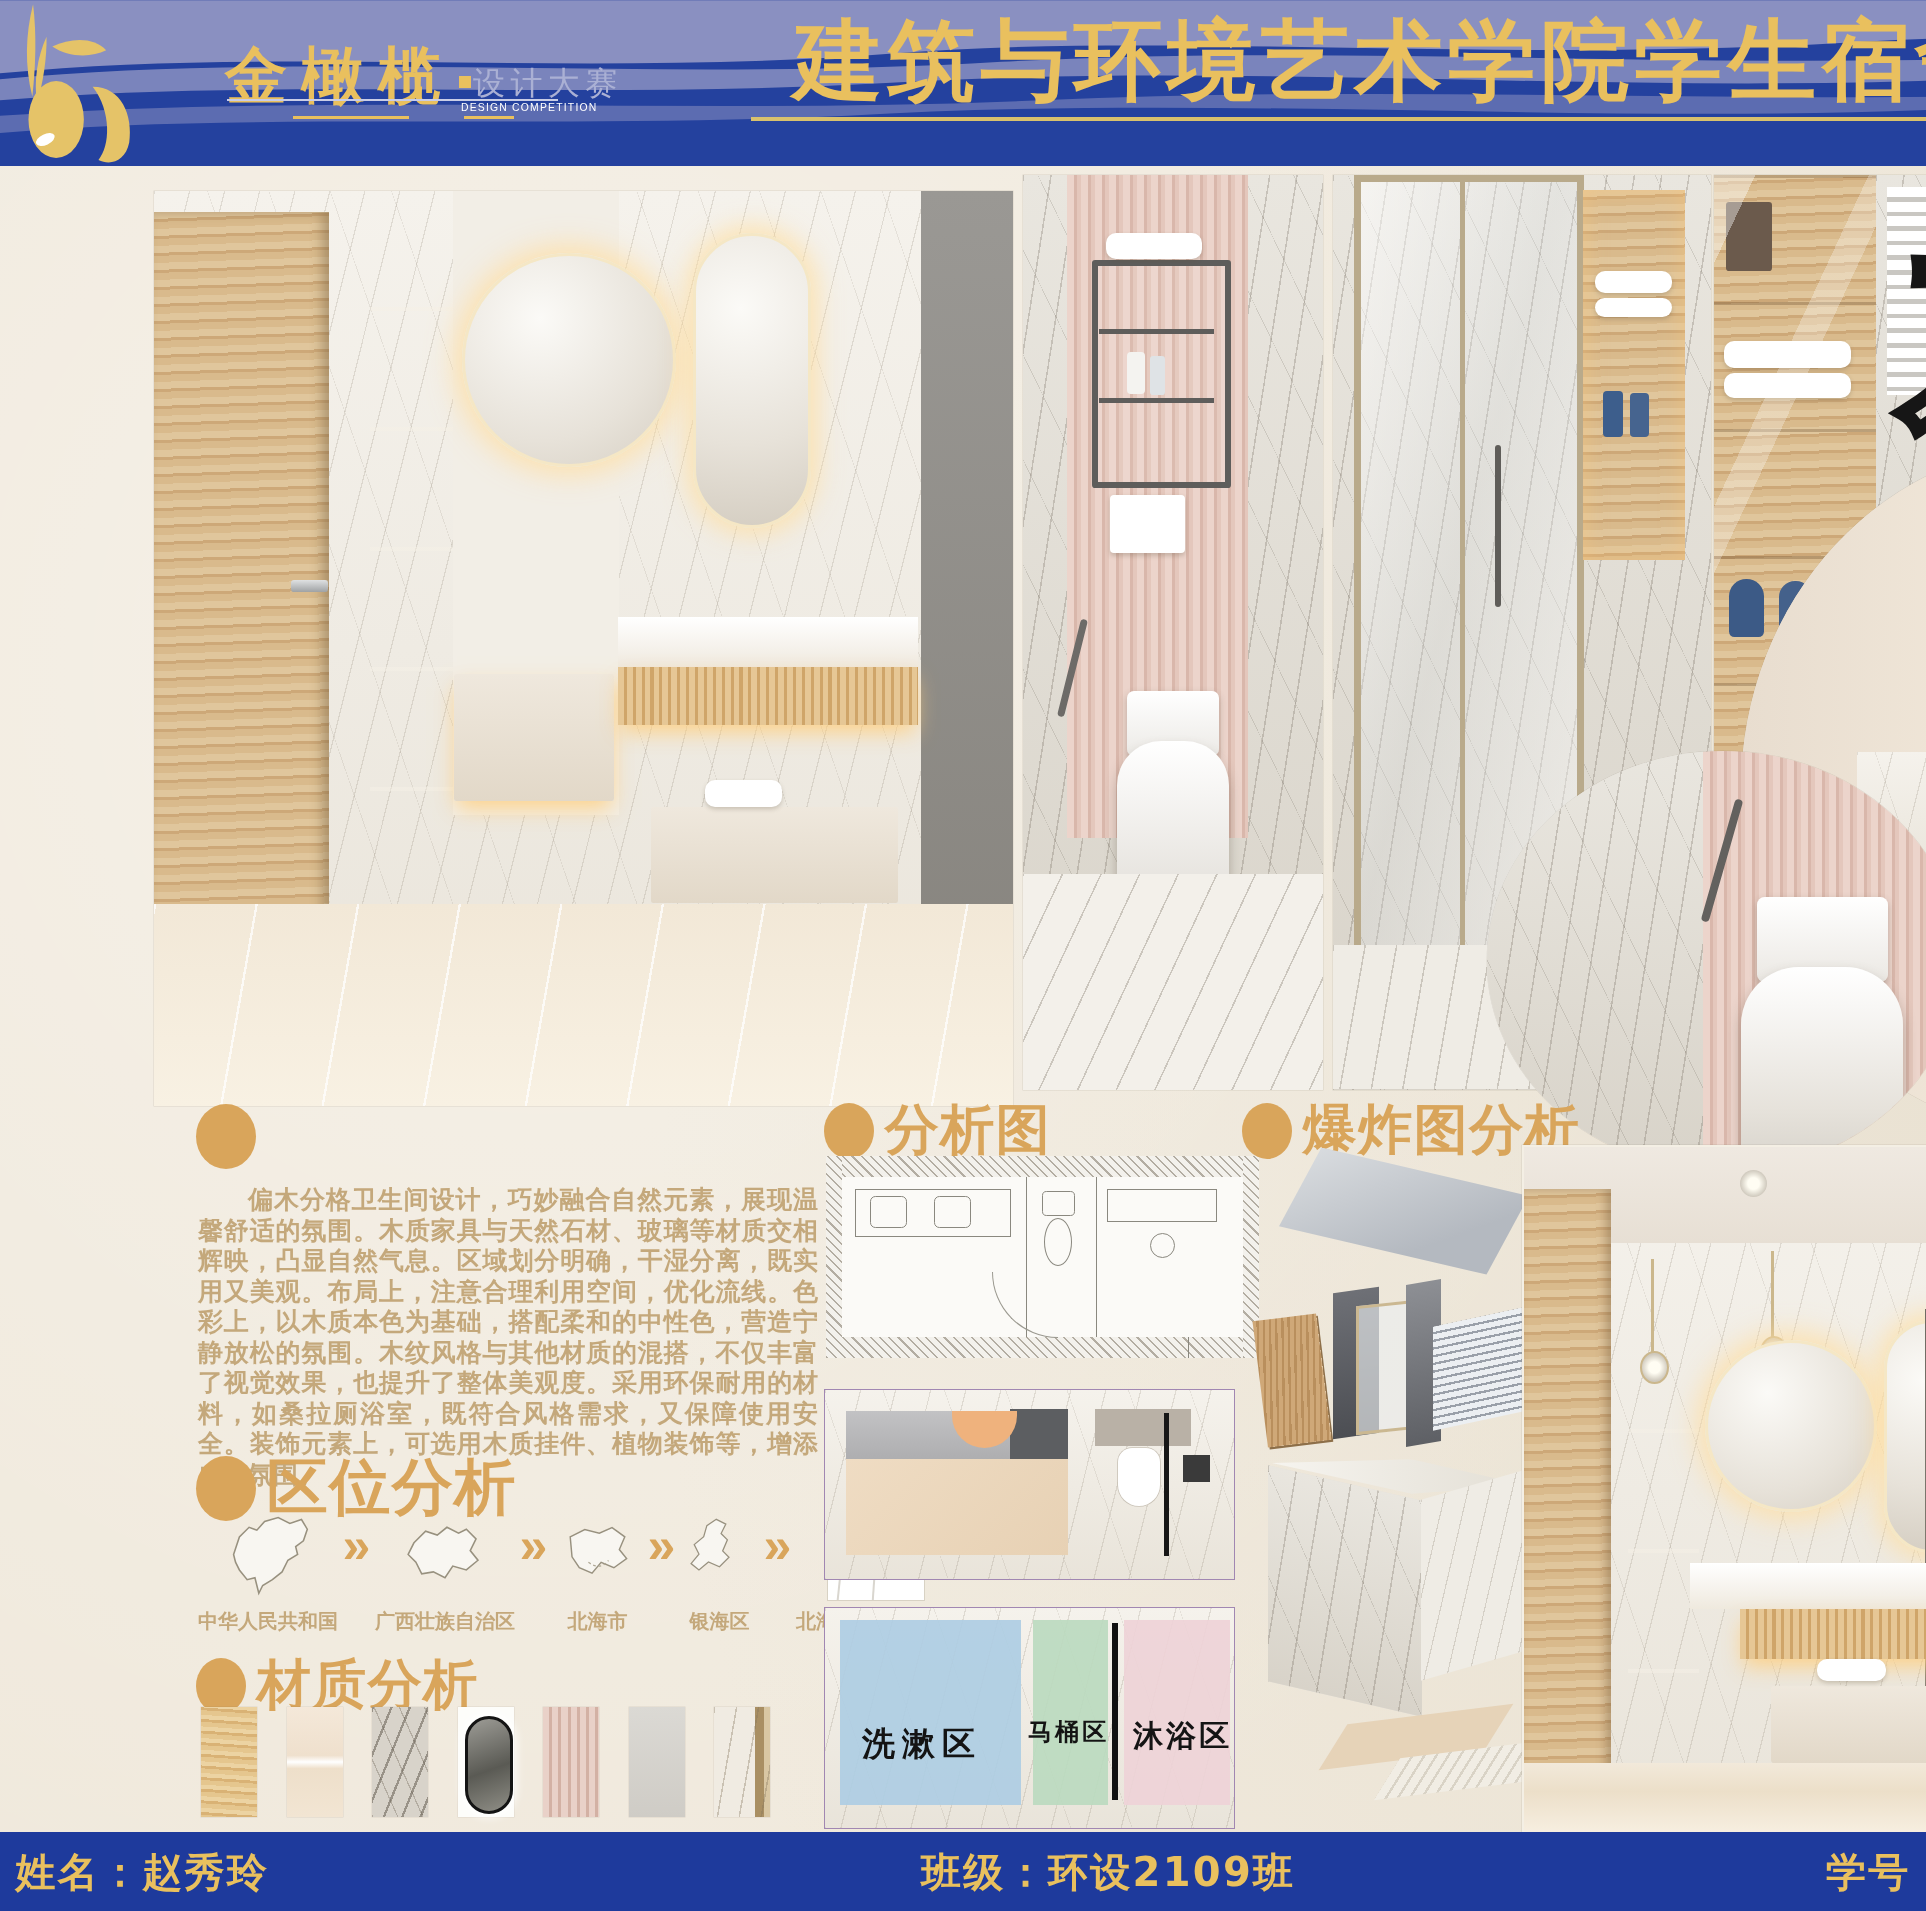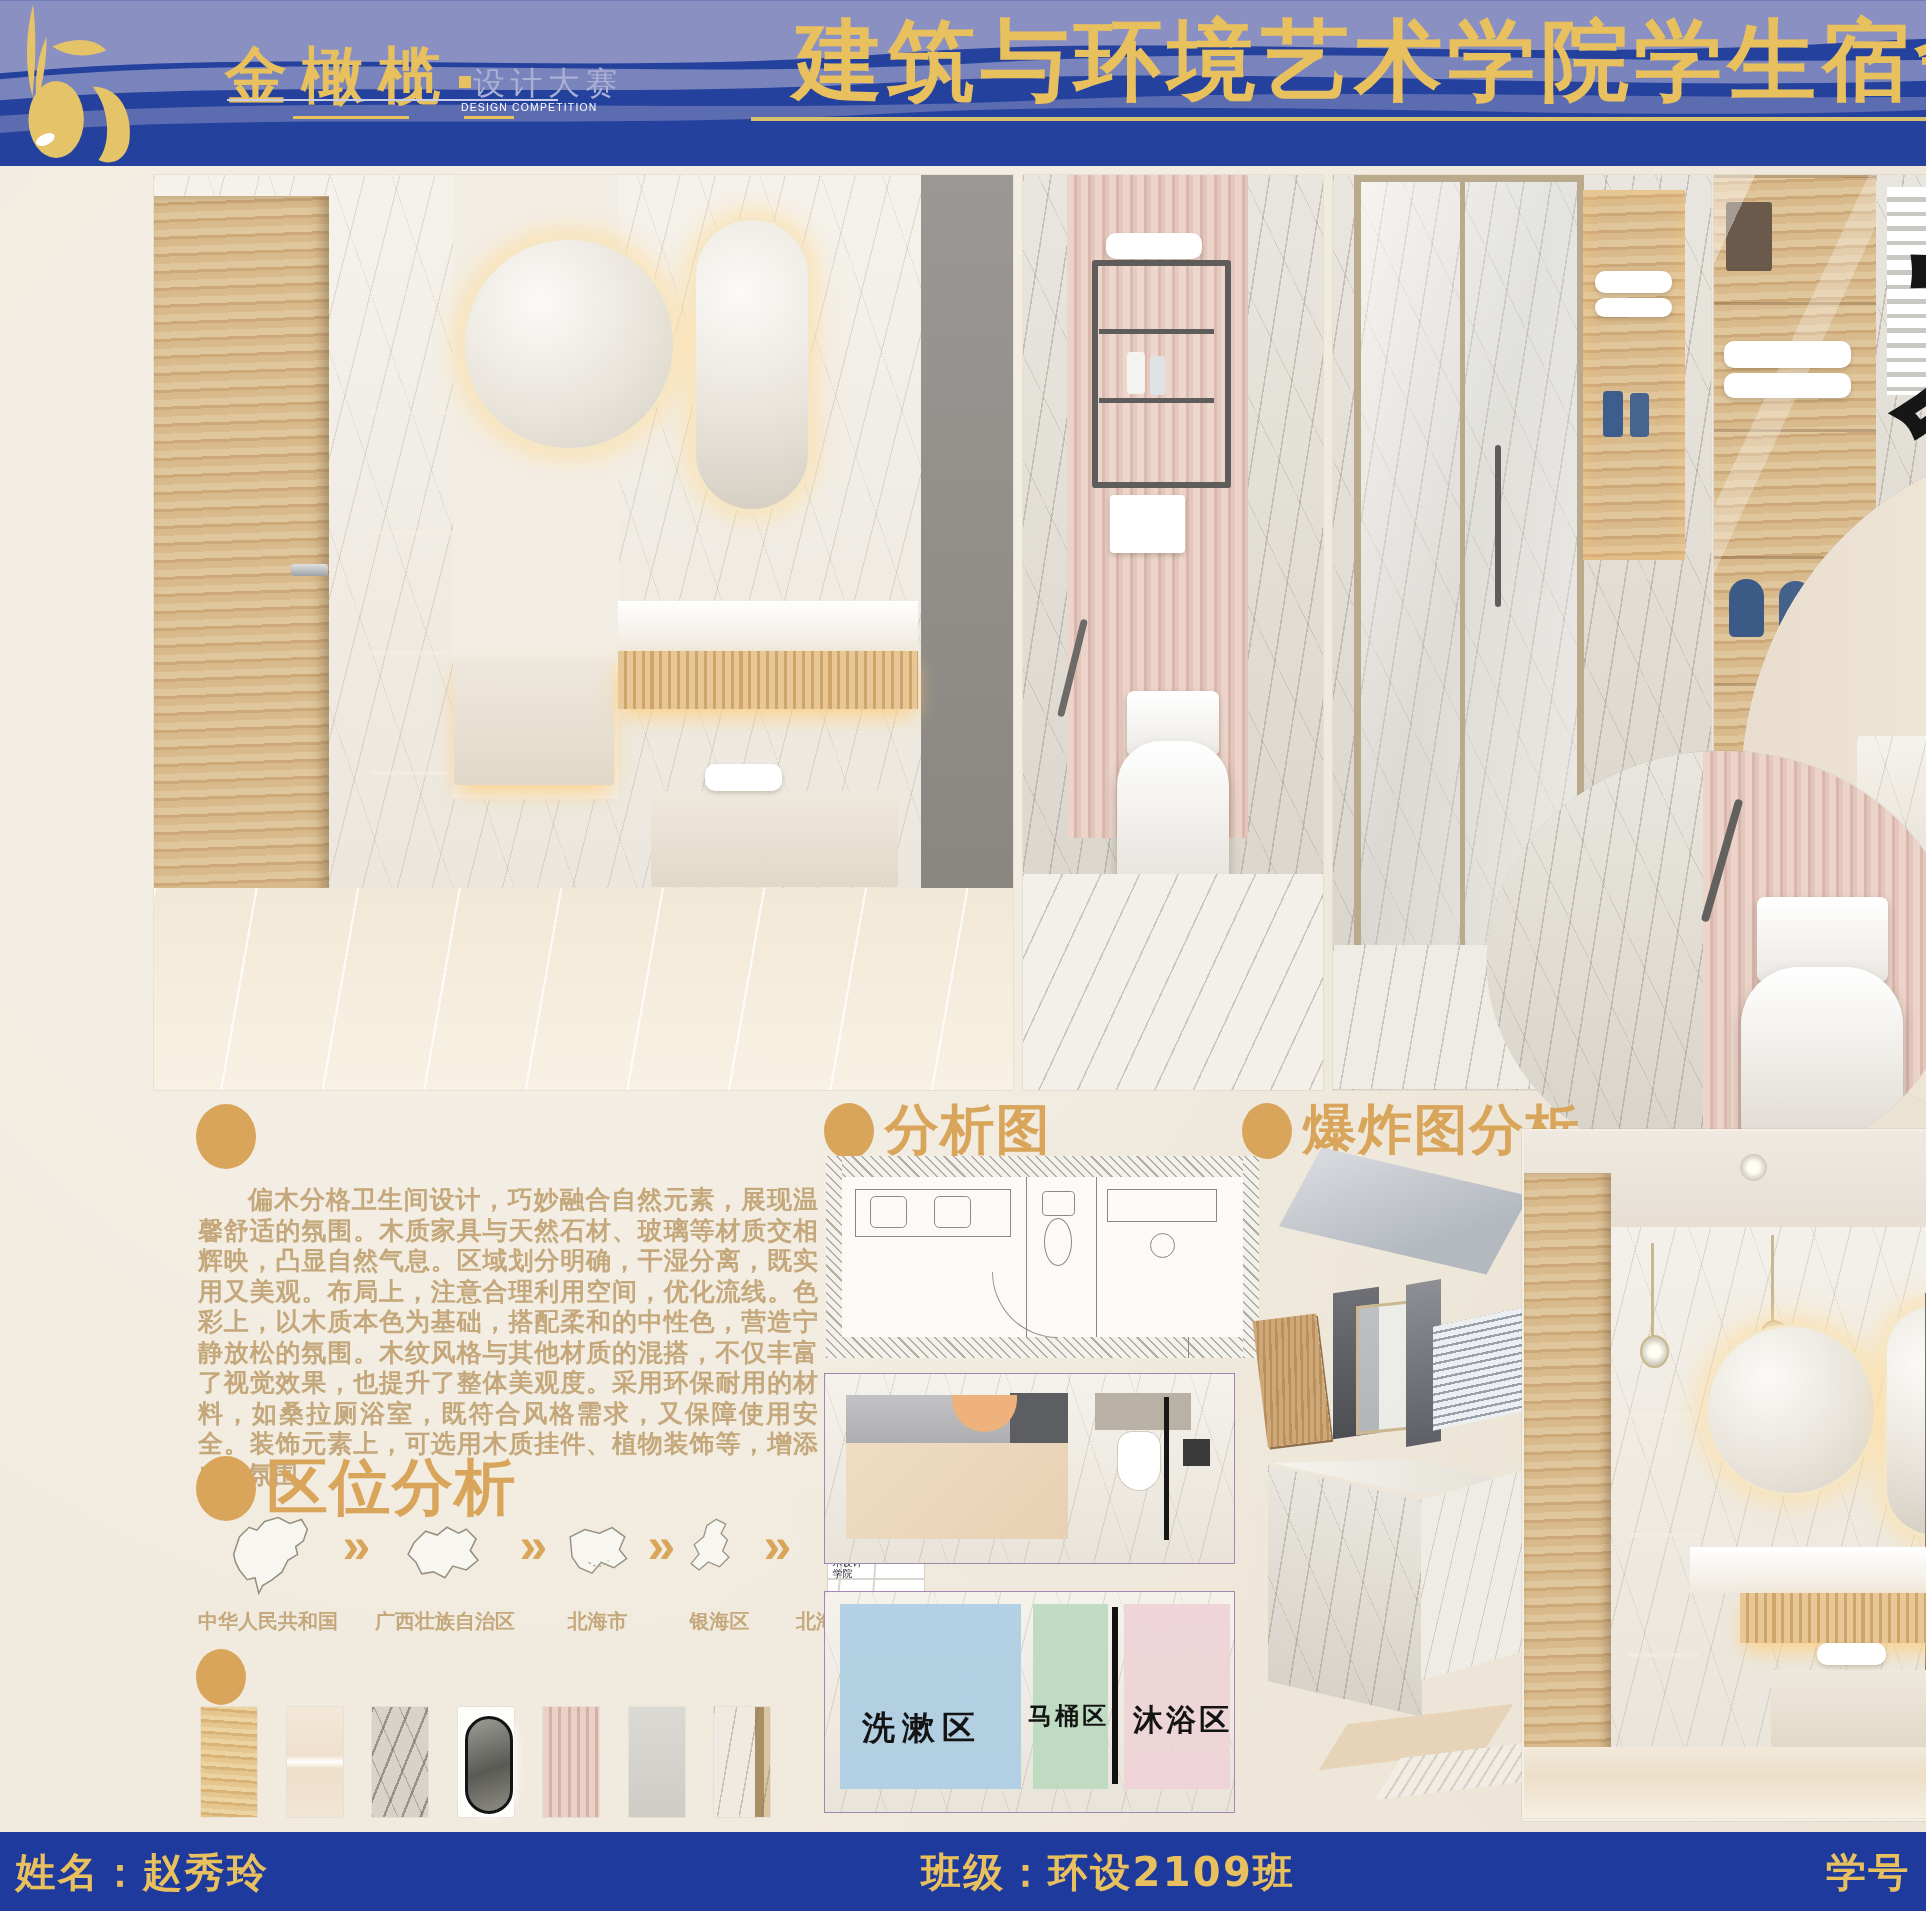--- a/index.html
+++ b/index.html
@@ -26,21 +26,21 @@
   #paper{position:absolute;left:0;top:166px;width:2703px;height:1666px;
     background:
       radial-gradient(circle at 20% 30%, rgba(255,255,255,.35), transparent 55%),
       radial-gradient(circle at 75% 65%, rgba(214,203,180,.25), transparent 60%),
       var(--cream);}
 
   
   .marble{background-color:#f1eee8;background-image:
     repeating-linear-gradient(104deg, rgba(136,125,108,.20) 0 1.2px, transparent 1.2px 34px),
     repeating-linear-gradient(71deg, rgba(120,108,92,.13) 0 0.8px, transparent 0.8px 58px),
-    linear-gradient(180deg,#f5f2ec,#e9e4da);}
+    linear-gradient(180deg,#f5f2ec,#e9e4da); margin-top: 16px;}
   .marble-grey{background-color:#e3e0da;background-image:
     repeating-linear-gradient(99deg, rgba(110,100,88,.28) 0 1.5px, transparent 1.5px 27px),
     repeating-linear-gradient(64deg, rgba(95,88,75,.18) 0 0.8px, transparent 0.8px 46px),
     linear-gradient(180deg,#e9e6df,#d8d3c9);}
   .wood-v{background:repeating-linear-gradient(178deg,#e0c69c 0 7px,#cda878 7px 10px,#d9ba8c 10px 17px);}
   .flute-pink{background:repeating-linear-gradient(90deg,#ecd4cb 0 7px,#d9b7ab 7px 10.4px,#e4c7bc 10.4px 14px);}
   .flute-wood{background:repeating-linear-gradient(90deg,#e6c795 0 5.8px,#cfa569 5.8px 8.9px);}
   .cream-box{background:linear-gradient(180deg,#efe8dd,#e2d8c8);}
   .glass{background:linear-gradient(105deg,rgba(255,255,255,.55),rgba(214,220,224,.25) 45%,rgba(255,255,255,.5));}
   .floor-beige{background:linear-gradient(180deg,#f2e9da,#ecdfc9 40%,#f7efe1);}
@@ -283,20 +283,21 @@
         <div class="poi">沙县小吃(世纪大道)</div>
         <div class="pinlabel">北海艺术设计学院</div>
         <div class="pin"></div>
       </div>
       <div class="loc-label">北海艺术设计学院</div>
     </div>
   </div>
 
   <div class="sec-h small" style="left:196px;top:1649px;">
     <div class="bullet"></div>
+    <div class="txt">材质分析</div>
   </div>
 
   <div class="swatch sw1" style="left:201px;"></div>
   <div class="swatch sw2" style="left:287px;"></div>
   <div class="swatch sw3" style="left:372px;"></div>
   <div class="swatch sw4" style="left:458px;">
       <div class="oval"></div>
     </div>
   <div class="swatch sw5" style="left:543px;"></div>
   <div class="swatch sw6" style="left:629px;"></div>

